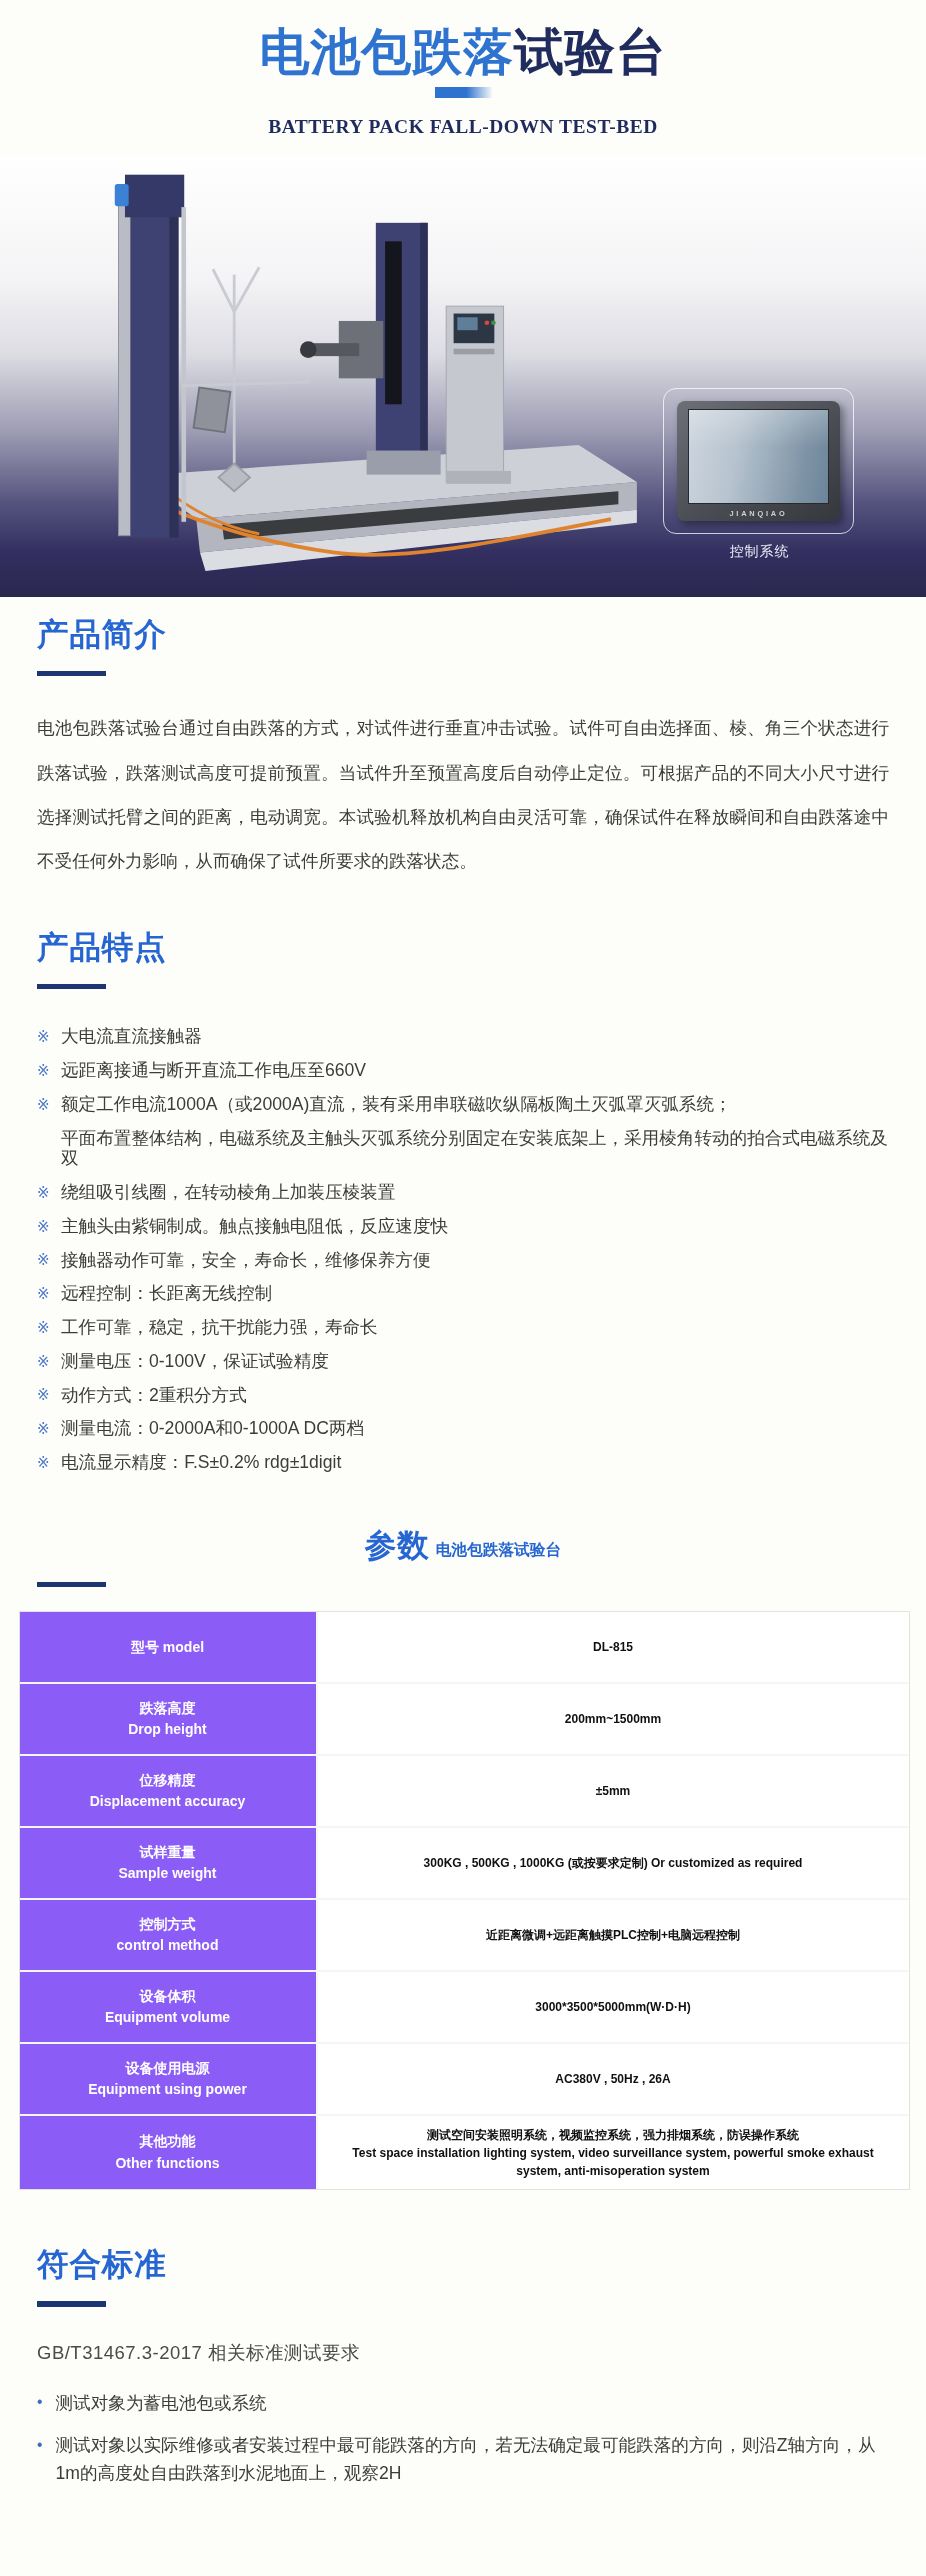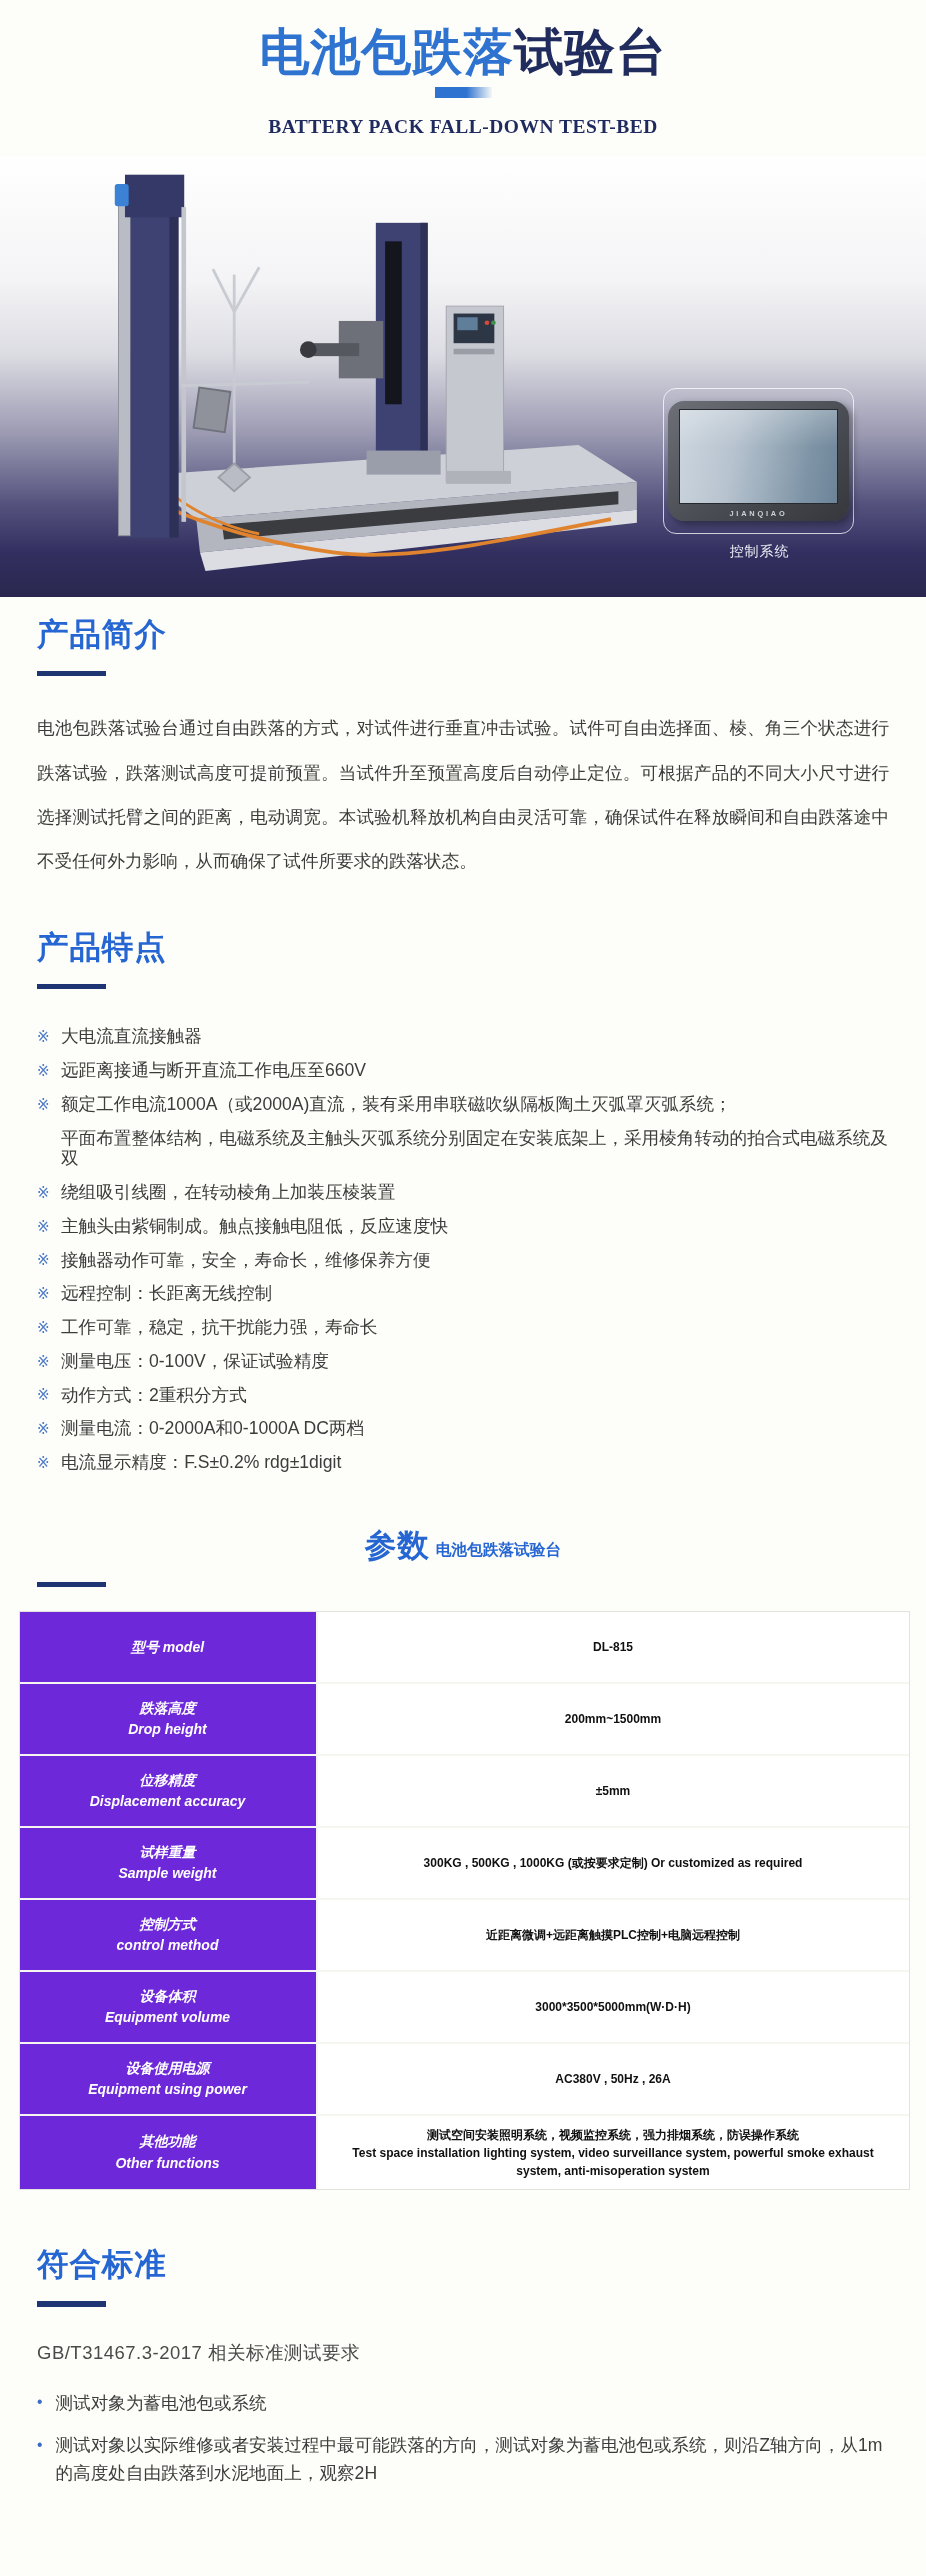--- a/index.html
+++ b/index.html
@@ -25,21 +25,21 @@
     background: linear-gradient(180deg, #ffffff 0%, #f4f4f6 28%, #dcdce3 45%,
                 #9b9ab2 63%, #54527d 79%, #322f60 90%, #2a274f 100%);
   }
   .machine-svg { position: absolute; left: 0; top: 0; }
   .inset {
     position: absolute; right: 72px; top: 232px; width: 189px; height: 144px;
     border: 0.9px solid rgba(255,255,255,0.75); border-radius: 13px;
     display: flex; align-items: center; justify-content: center;
   }
   .hmi {
-    position: relative; width: 181px; height: 120px; border-radius: 16px;
+    position: relative; width: 163px; height: 120px; border-radius: 8px;
     background: linear-gradient(145deg, #6d7076 0%, #4a4d53 55%, #35373c 100%);
     box-shadow: 3.7px 3.7px 7.4px rgba(0,0,0,0.35);
     padding: 8.3px 11px 16.7px 11px; box-sizing: border-box;
   }
   .hmi-screen {
     width: 100%; height: 100%; border: 1.9px solid #26292e; box-sizing: border-box;
     background:
       linear-gradient(180deg, rgba(255,255,255,0.25) 0%, rgba(255,255,255,0) 40%),
       linear-gradient(100deg, #cdd6df 0%, #b7c3cf 35%, #98aab9 60%, #7e94a6 80%, #6d8398 100%);
   }
@@ -72,23 +72,23 @@
   .feature-cont:empty { display: none; margin: 0; }
 
   .sec-params { margin-top: 52px; }
   .params-head { display: flex; align-items: flex-end; gap: 6px; justify-content: center; }
   .params-sub { font-size: 15.7px; font-weight: bold; color: #2666d3; padding-bottom: 5.6px; }
   .ptable { margin-top: 24px; margin-left: -18.5px; width: 889px; border: 0.9px solid #e3e3de; background: #fff; }
   .prow { display: flex; min-height: 70px; border-bottom: 2.8px solid #f6f6f1; }
   .prow:last-child { border-bottom: none; }
   .plabel {
     width: 298px; flex: 0 0 298px; box-sizing: border-box; padding: 5.6px 11px;
-    background: #6d28d9; color: #ffffff; font-weight: bold; font-size: 14px;
+    background: #8b5cf6; color: #ffffff; font-weight: bold; font-size: 14px;
     display: flex; align-items: center; justify-content: center; text-align: center;
-    white-space: pre-line; line-height: 1.55; border-right: 2.8px solid #f6f6f1; font-style: italic;
+    white-space: pre-line; line-height: 1.55; border-right: 2.8px solid #f6f6f1;
   }
   .pvalue {
     flex: 1; display: flex; align-items: center; justify-content: center;
     text-align: center; font-weight: bold; font-size: 12px; color: #101010;
     padding: 9.3px 22px; white-space: pre-line; line-height: 1.5;
   }
 
   .sec-standards { margin-top: 54px; padding-bottom: 44px; }
   .std-intro { margin-top: 33px; font-size: 18.5px; color: #4a4a4a; letter-spacing: 0.5px; }
   .std-list { margin-top: 24px; }
@@ -294,18 +294,18 @@
   <div class="sec-title">符合标准</div>
   <div class="sec-rule"></div>
   <div class="std-intro">GB/T31467.3-2017  相关标准测试要求</div>
   <div class="std-list">
     <div class="std-item">
         <span class="sdot">•</span>
         <span>测试对象为蓄电池包或系统</span>
       </div>
     <div class="std-item">
         <span class="sdot">•</span>
-        <span>测试对象以实际维修或者安装过程中最可能跌落的方向，测试对象为蓄电池包或系统，则沿Z轴方向，从1m的高度处自由跌落到水泥地面上，观察2H</span>
+        <span>测试对象以实际维修或者安装过程中最可能跌落的方向，若无法确定最可能跌落的方向，则沿Z轴方向，从1m的高度处自由跌落到水泥地面上，观察2H</span>
       </div>
 
   </div>
 </div>
 
 
 </body></html>

